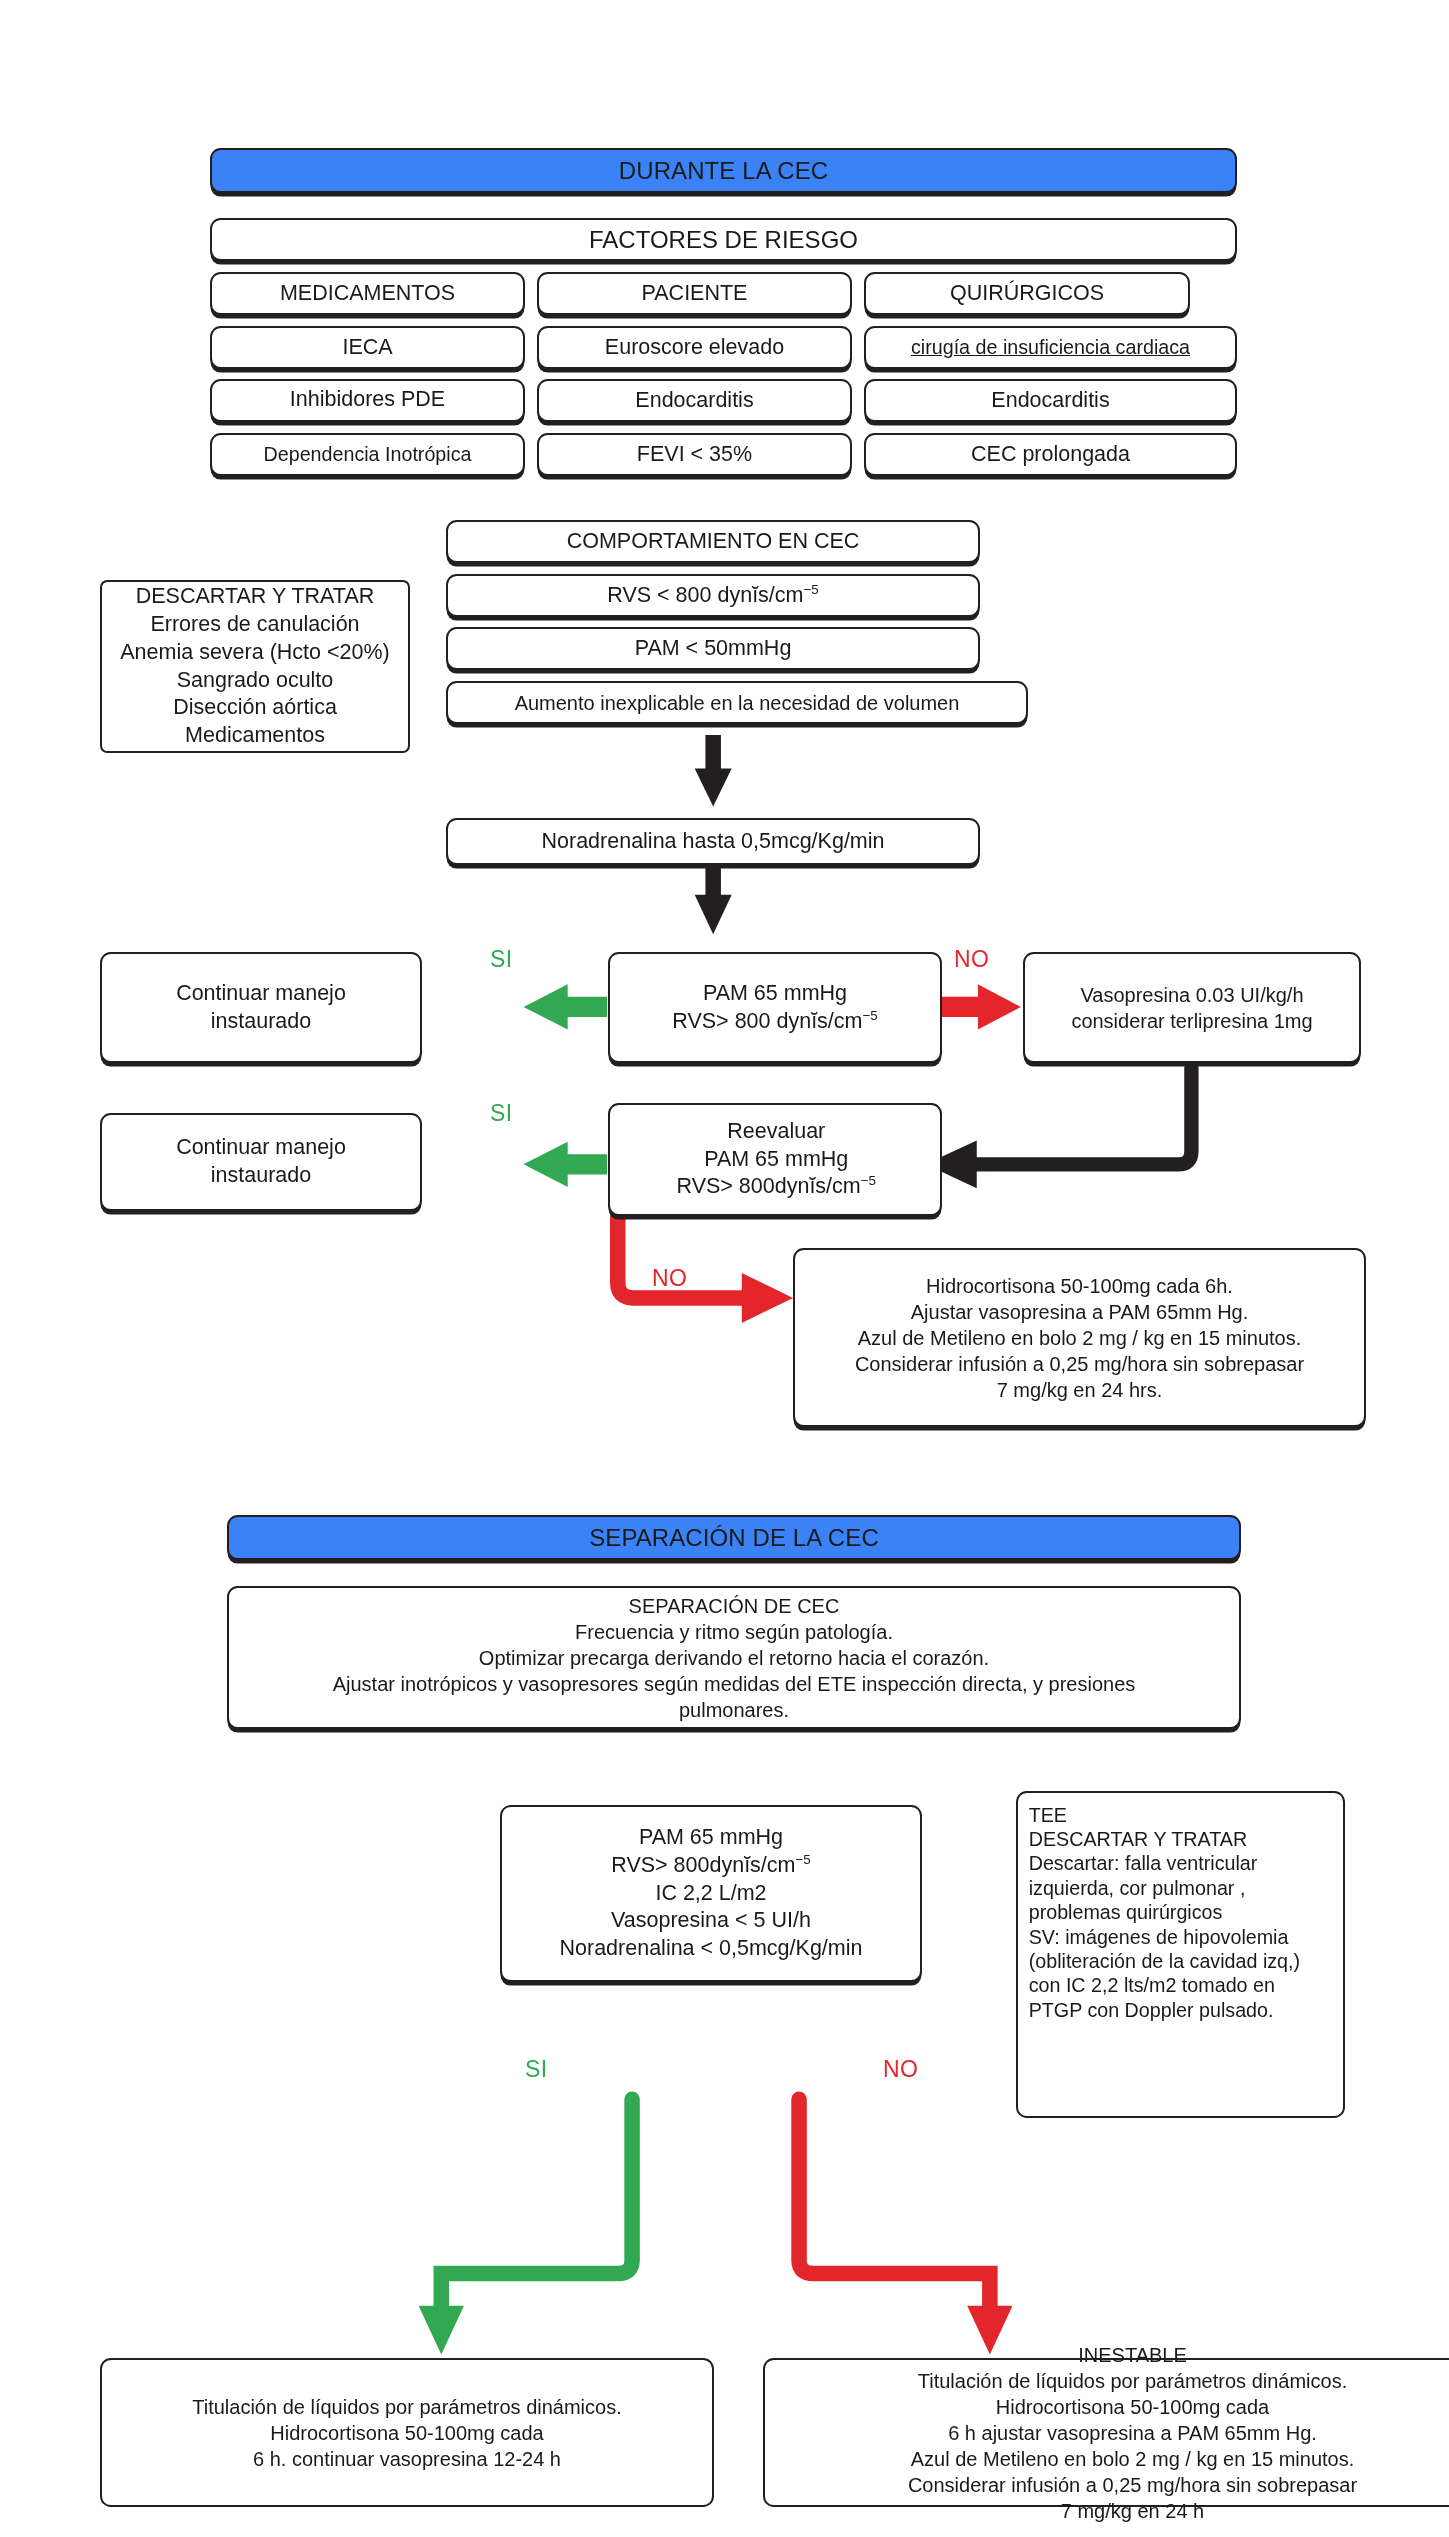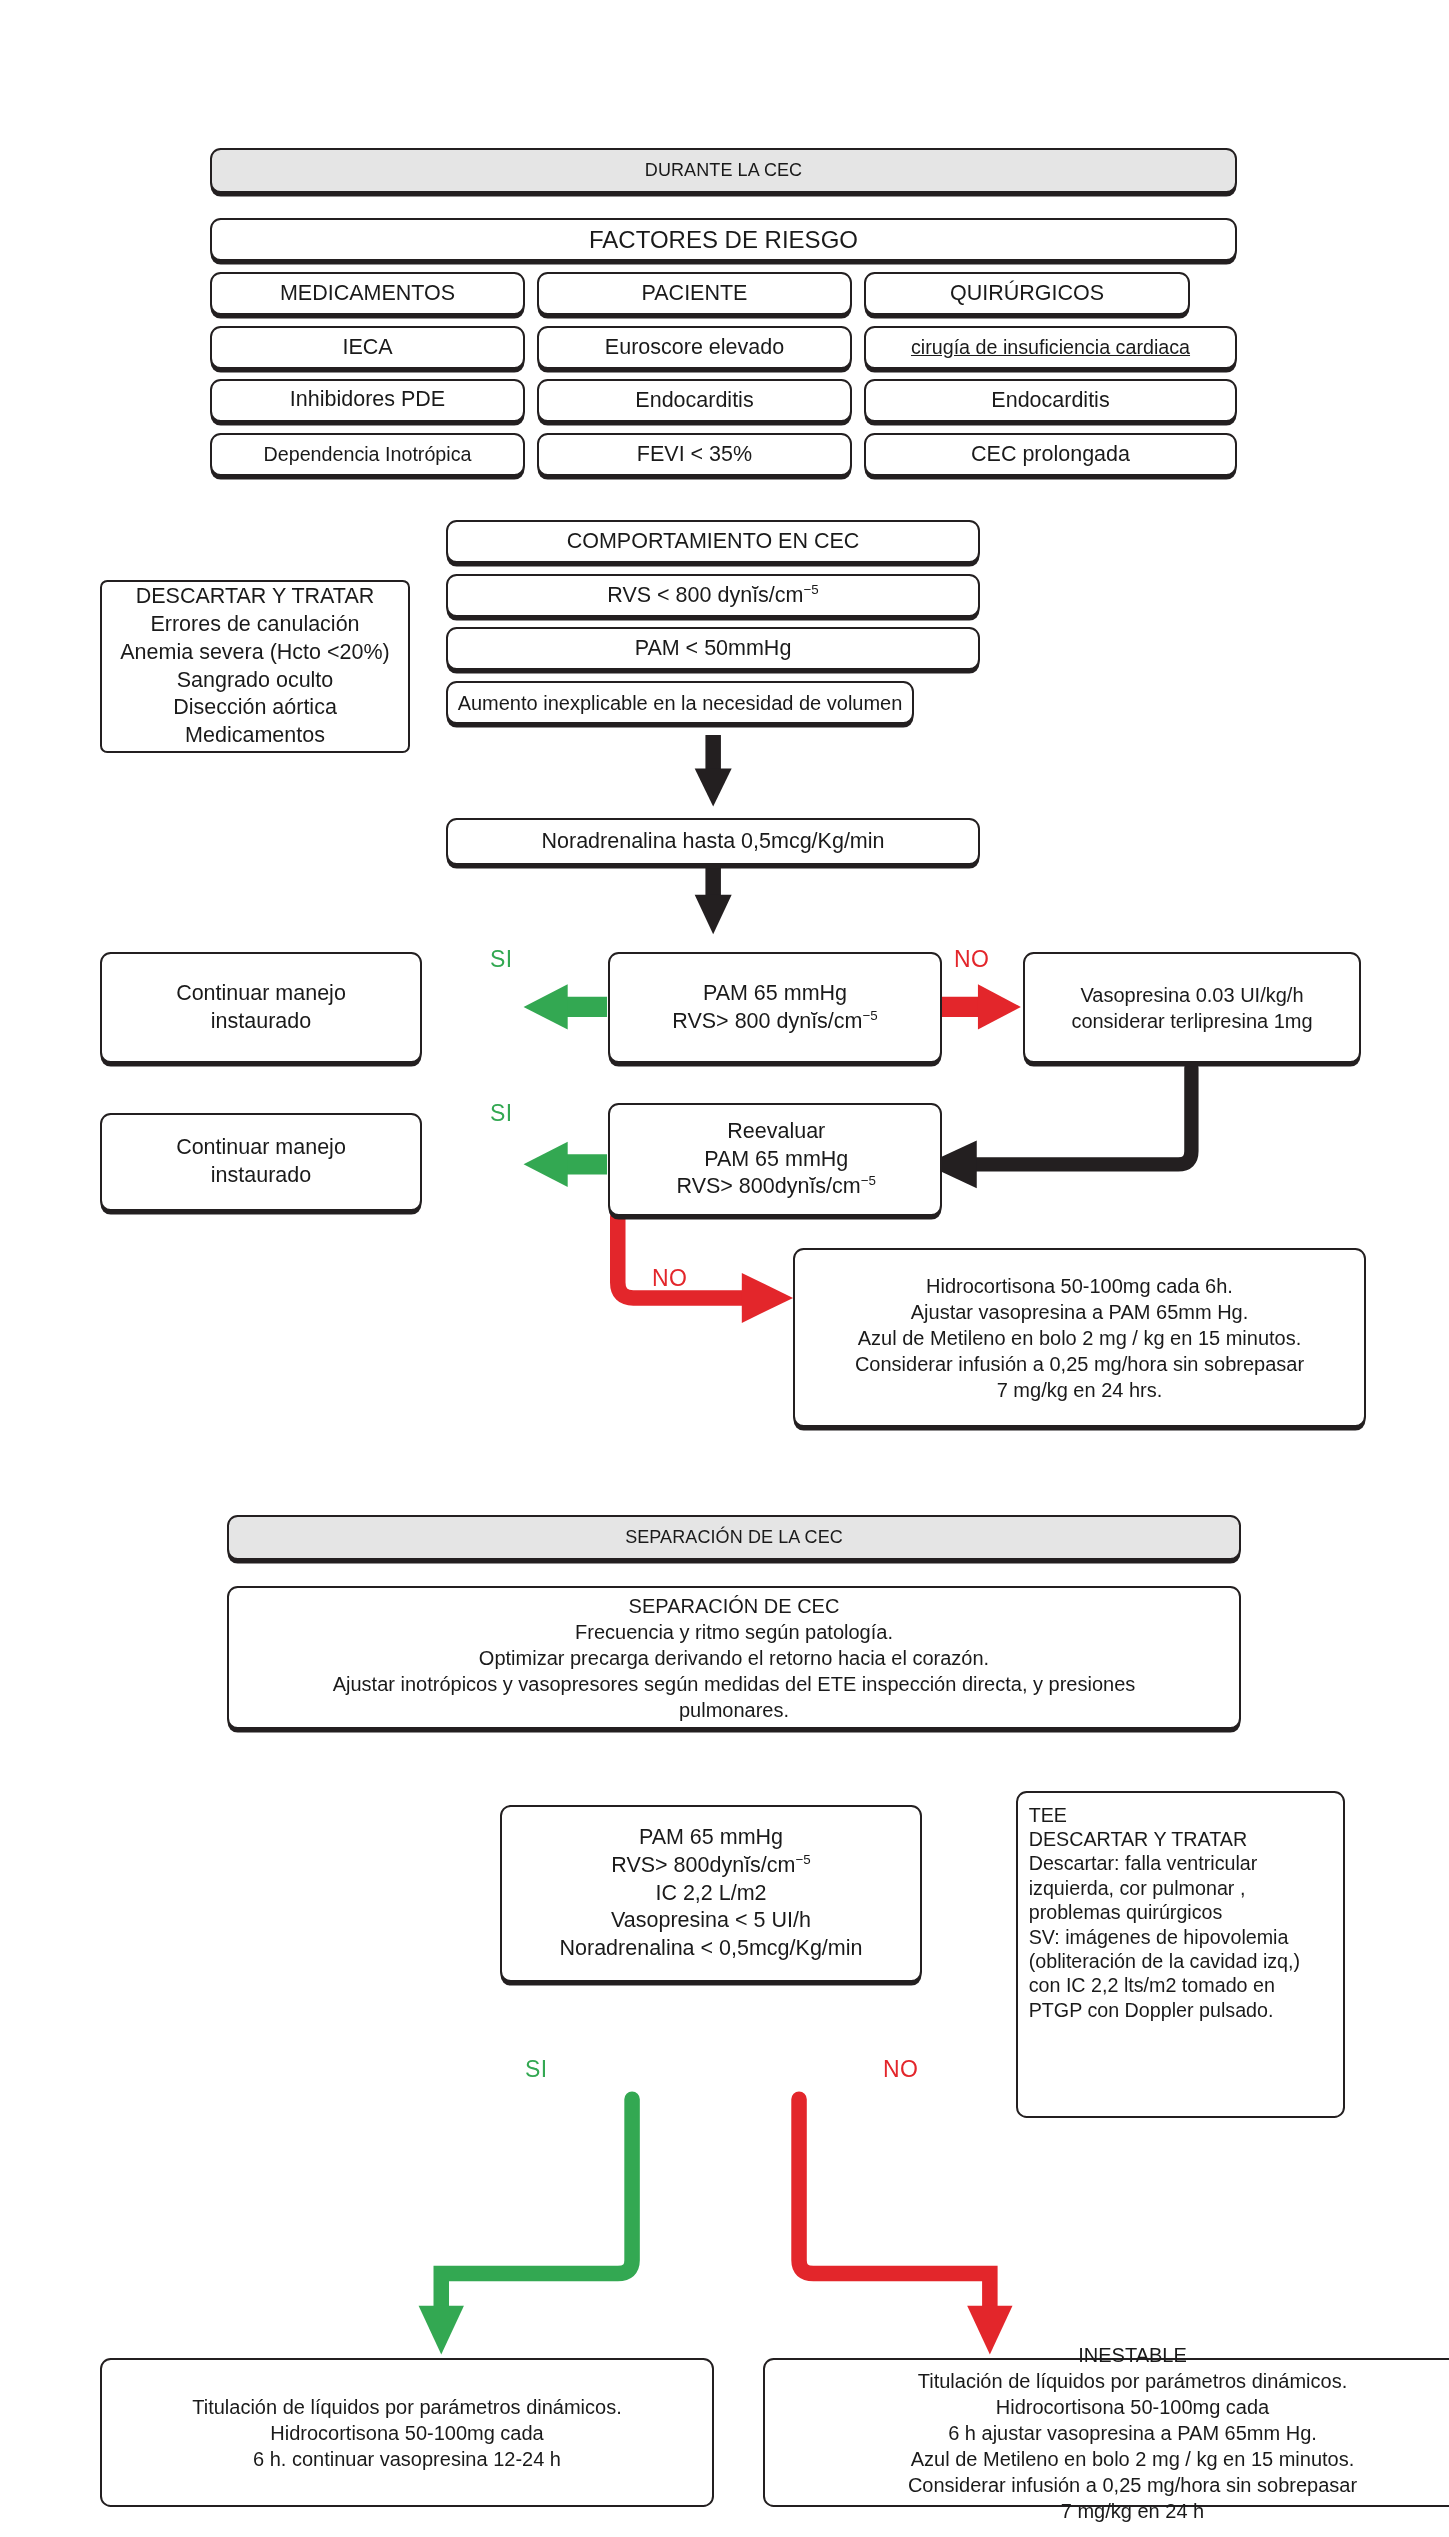--- a/index.html
+++ b/index.html
@@ -29,22 +29,22 @@
     text-align:center;
     padding:6px 9.5px;
     line-height:1.30;
     font-size:21.5px;
     box-shadow:0 4.2px 0 -0.6px #231f20;
   }
   .box.flat{box-shadow:none;}
   .box .inner{width:100%;}
   .box .line{display:block;}
   .green-head{
-    background:#e5e5e5;
-    font-size:18px;
+    background:#3b82f6;
+    font-size:24px;
     letter-spacing:0.1px;
   }
   .sec-title{font-size:24px;}
   sup{font-size:0.62em;vertical-align:super;line-height:0;}
   .lbl{
     position:absolute;
     font-size:23px;
     font-weight:400;
     letter-spacing:0.3px;
   }
@@ -182,21 +182,21 @@
 
   <div class="box" style="left:446px;top:520px;width:534px;height:43px;">
     <span class="inner">COMPORTAMIENTO EN CEC</span>
   </div>
   <div class="box" style="left:446px;top:574px;width:534px;height:43px;">
     <span class="inner"><span>RVS &lt; 800 dynĭs/cm</span><sup>−5</sup></span>
   </div>
   <div class="box" style="left:446px;top:627px;width:534px;height:43px;">
     <span class="inner">PAM &lt; 50mmHg</span>
   </div>
-  <div class="box" style="left:446px;top:681px;width:468px;height:43px;font-size:20px;">
+  <div class="box" style="left:446px;top:681px;width:582px;height:43px;font-size:20px;">
     <span class="inner">Aumento inexplicable en la necesidad de volumen</span>
   </div>
 
   <div class="box" style="left:446px;top:818px;width:534px;height:47px;">
     <span class="inner">Noradrenalina hasta 0,5mcg/Kg/min</span>
   </div>
 
   <div class="box" style="left:608px;top:952px;width:334px;height:111px;">
     <span class="inner">
       <span class="line">PAM 65 mmHg</span>

